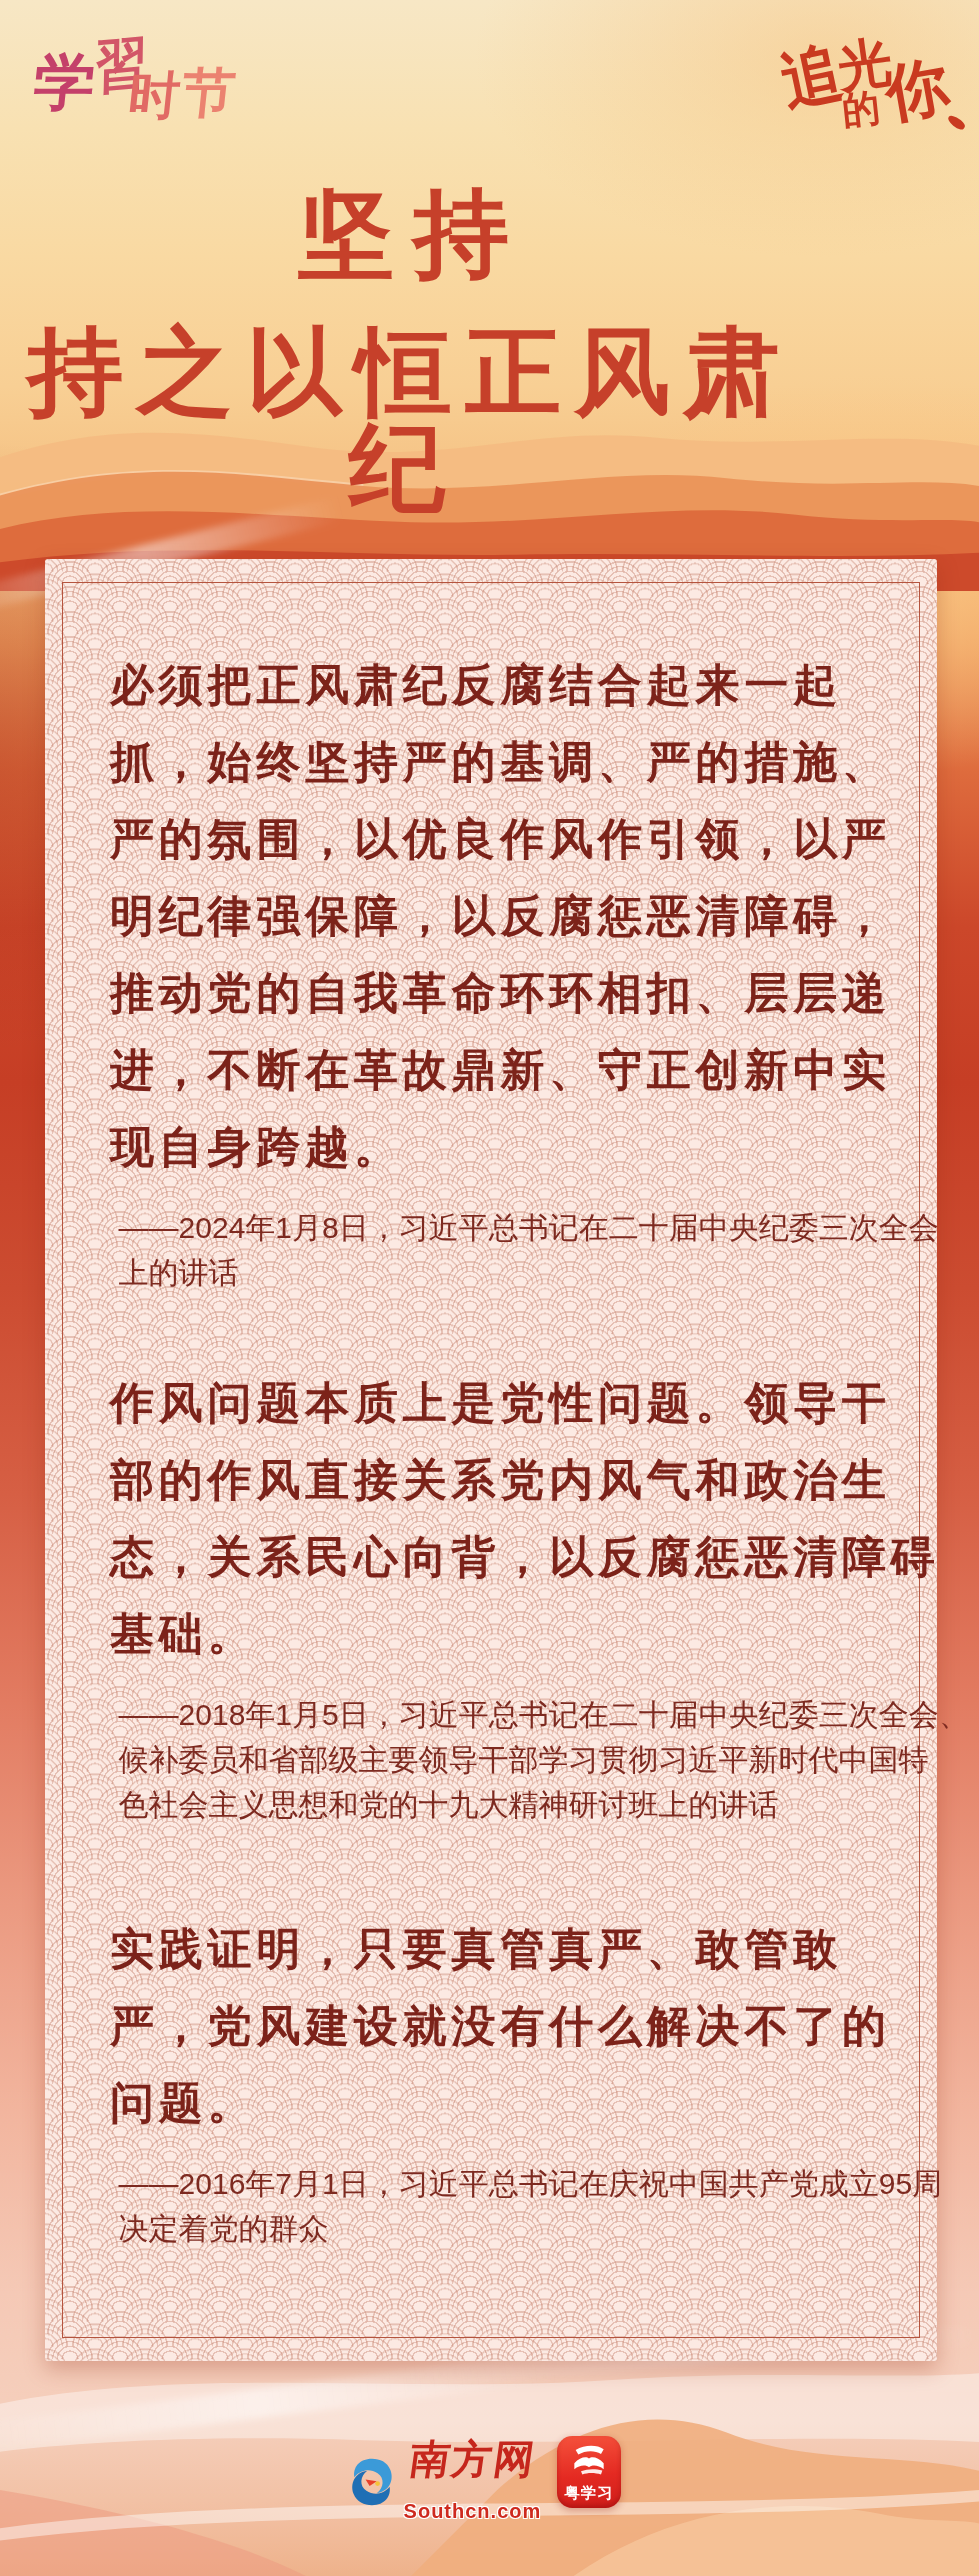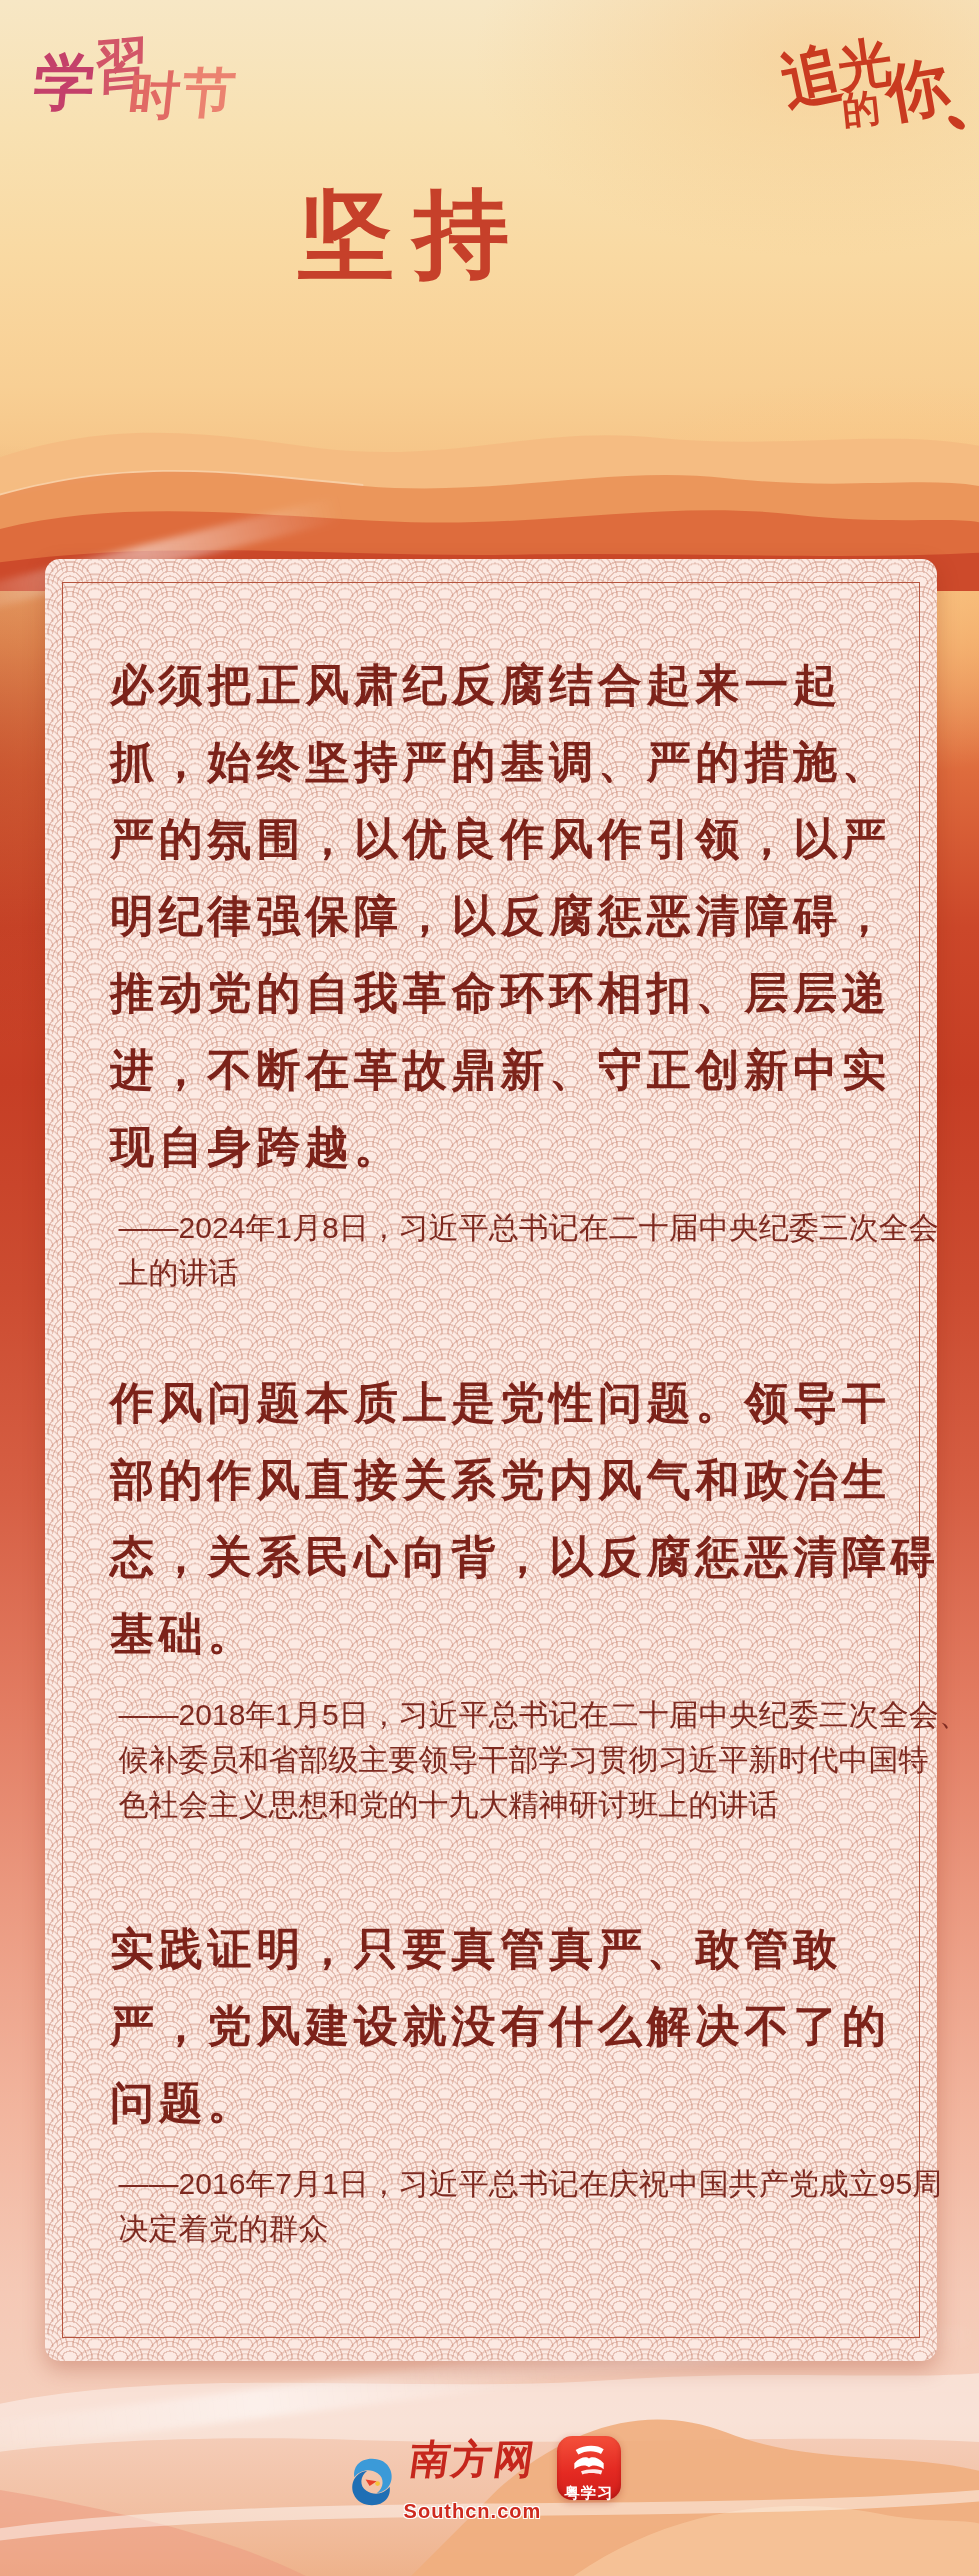--- a/index.html
+++ b/index.html
@@ -47,21 +47,21 @@
 
   
   .title-line{position:absolute; left:0; width:807px; text-align:center;
     font-family:"Liberation Serif","DejaVu Serif",serif; font-weight:900;
     color:#c6402a; line-height:1;}
   .t1{top:187px; font-size:96px; letter-spacing:19px; text-indent:19px;}
   .t2{top:325px; font-size:96px; letter-spacing:13.4px; text-indent:13.4px;}
 
   
   .card{position:absolute; left:45px; top:559px; width:892px; height:1802px;
-    border-radius:15px; box-shadow:0 7.6px 21px rgba(140,35,15,.28);
+    border-radius:3px; box-shadow:0 7.6px 21px rgba(140,35,15,.28);
     background-color:#fceae3;
     background-image:
       radial-gradient(circle at 50% 100%, rgba(0,0,0,0) 7.2px, rgba(196,125,104,.38) 7.2px 8.6px,
         rgba(0,0,0,0) 8.6px 12px, rgba(196,125,104,.38) 12px 13.4px,
         rgba(0,0,0,0) 13.4px 16.7px, rgba(196,125,104,.38) 16.7px 18px,
         rgba(0,0,0,0) 18px 21.5px, rgba(196,125,104,.38) 21.5px 23px, rgba(0,0,0,0) 23px),
       radial-gradient(circle at 50% 100%, rgba(0,0,0,0) 7.2px, rgba(196,125,104,.38) 7.2px 8.6px,
         rgba(0,0,0,0) 8.6px 12px, rgba(196,125,104,.38) 12px 13.4px,
         rgba(0,0,0,0) 13.4px 16.7px, rgba(196,125,104,.38) 16.7px 18px,
         rgba(0,0,0,0) 18px 21.5px, rgba(196,125,104,.38) 21.5px 23px, rgba(0,0,0,0) 23px);
@@ -81,21 +81,21 @@
   
   .southcn{position:absolute; left:348px; top:2440px; display:flex; align-items:center; gap:7.6px;}
   .sc-col{display:flex; flex-direction:column; align-items:center;}
   .sc-name{font-family:"Liberation Serif","DejaVu Serif",serif; font-weight:900;
     font-size:40px; line-height:1; color:#c5261c; letter-spacing:1.9px; transform:skewX(-8deg);}
   .sc-domain{margin-top:20px; font-size:20px; font-weight:700; color:#ce2a1e; letter-spacing:1px;
     text-shadow:-1px -1px 0 #fff, 1px -1px 0 #fff, -1px 1px 0 #fff, 1px 1px 0 #fff;}
   .yxx{position:absolute; left:557px; top:2436px; width:64px; height:64px; border-radius:15.3px;
     background:linear-gradient(175deg,#f5523c 0%, #e42a22 55%, #cf1d1a 100%);
     box-shadow:inset 0 -2.9px 5.7px rgba(110,0,0,.3), 0 2.9px 7.6px rgba(150,30,15,.3);
-    display:flex; flex-direction:column; align-items:center; justify-content:flex-end; padding-bottom:0;}
+    display:flex; flex-direction:column; align-items:center; justify-content:flex-end; padding-bottom:8px;}
   .yxx-glyph{position:absolute; top:6.7px; left:50%; transform:translateX(-50%);}
   .yxx-label{font-size:15.3px; font-weight:700; color:#fff; letter-spacing:1px; line-height:1;}
 </style>
 </head>
 <body>
 
 <div class="poster">
 
   <svg class="mtns-top" viewBox="0 0 1024 270" preserveAspectRatio="none">
     <path fill="#f4bc82" opacity=".95" d="M0 130 C120 90 220 105 330 120 C470 138 560 96 690 110 C810 122 930 100 1024 118 L1024 270 L0 270 Z"></path>
@@ -126,20 +126,21 @@
 
   <div class="logo-zhui">
     <span class="zg1">追</span>
     <span class="zg2">光</span>
     <span class="zg3">的</span>
     <span class="zg4">你</span>
     <span class="zg-flourish"></span>
   </div>
 
   <div class="title-line t1">坚持</div>
+  <div class="title-line t2">持之以恒正风肃纪</div>
 
   <section class="card">
     <div class="card-border"></div>
     <div class="card-content">
 
       <div class="quote q1">
         <p class="q-text">必须把正风肃纪反腐结合起来一起
 抓，始终坚持严的基调、严的措施、
 严的氛围，以优良作风作引领，以严
 明纪律强保障，以反腐惩恶清障碍，

